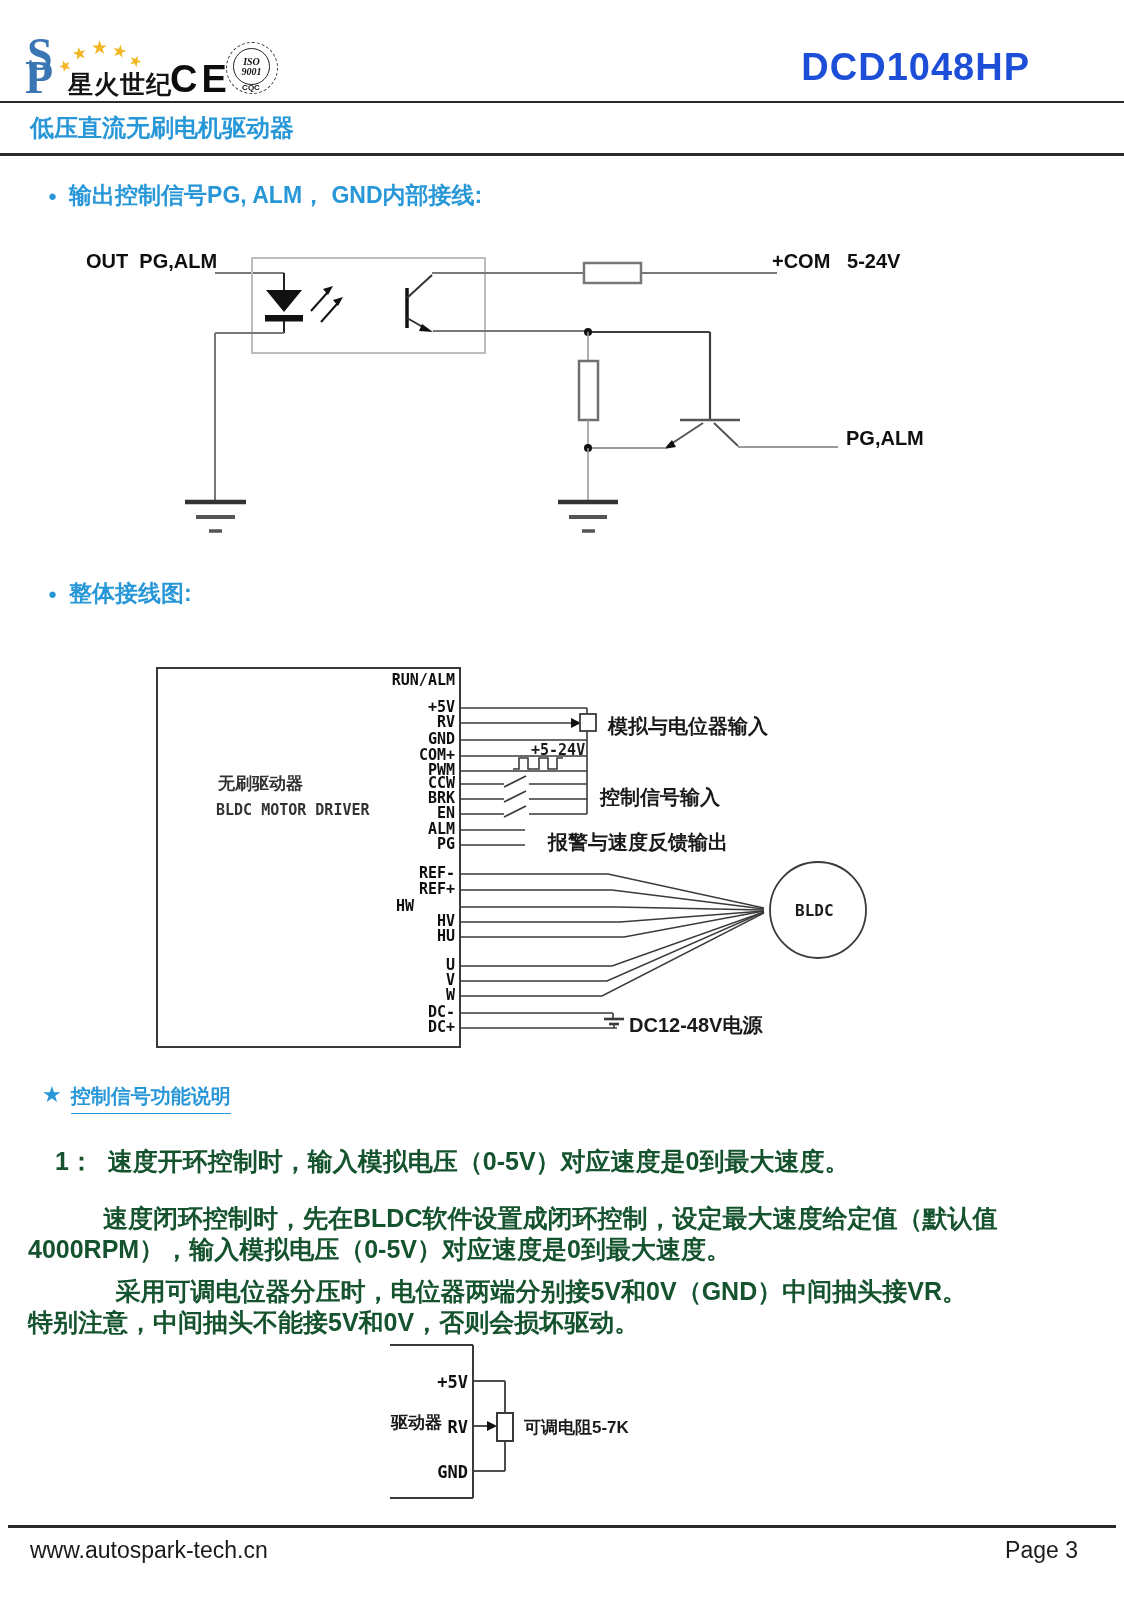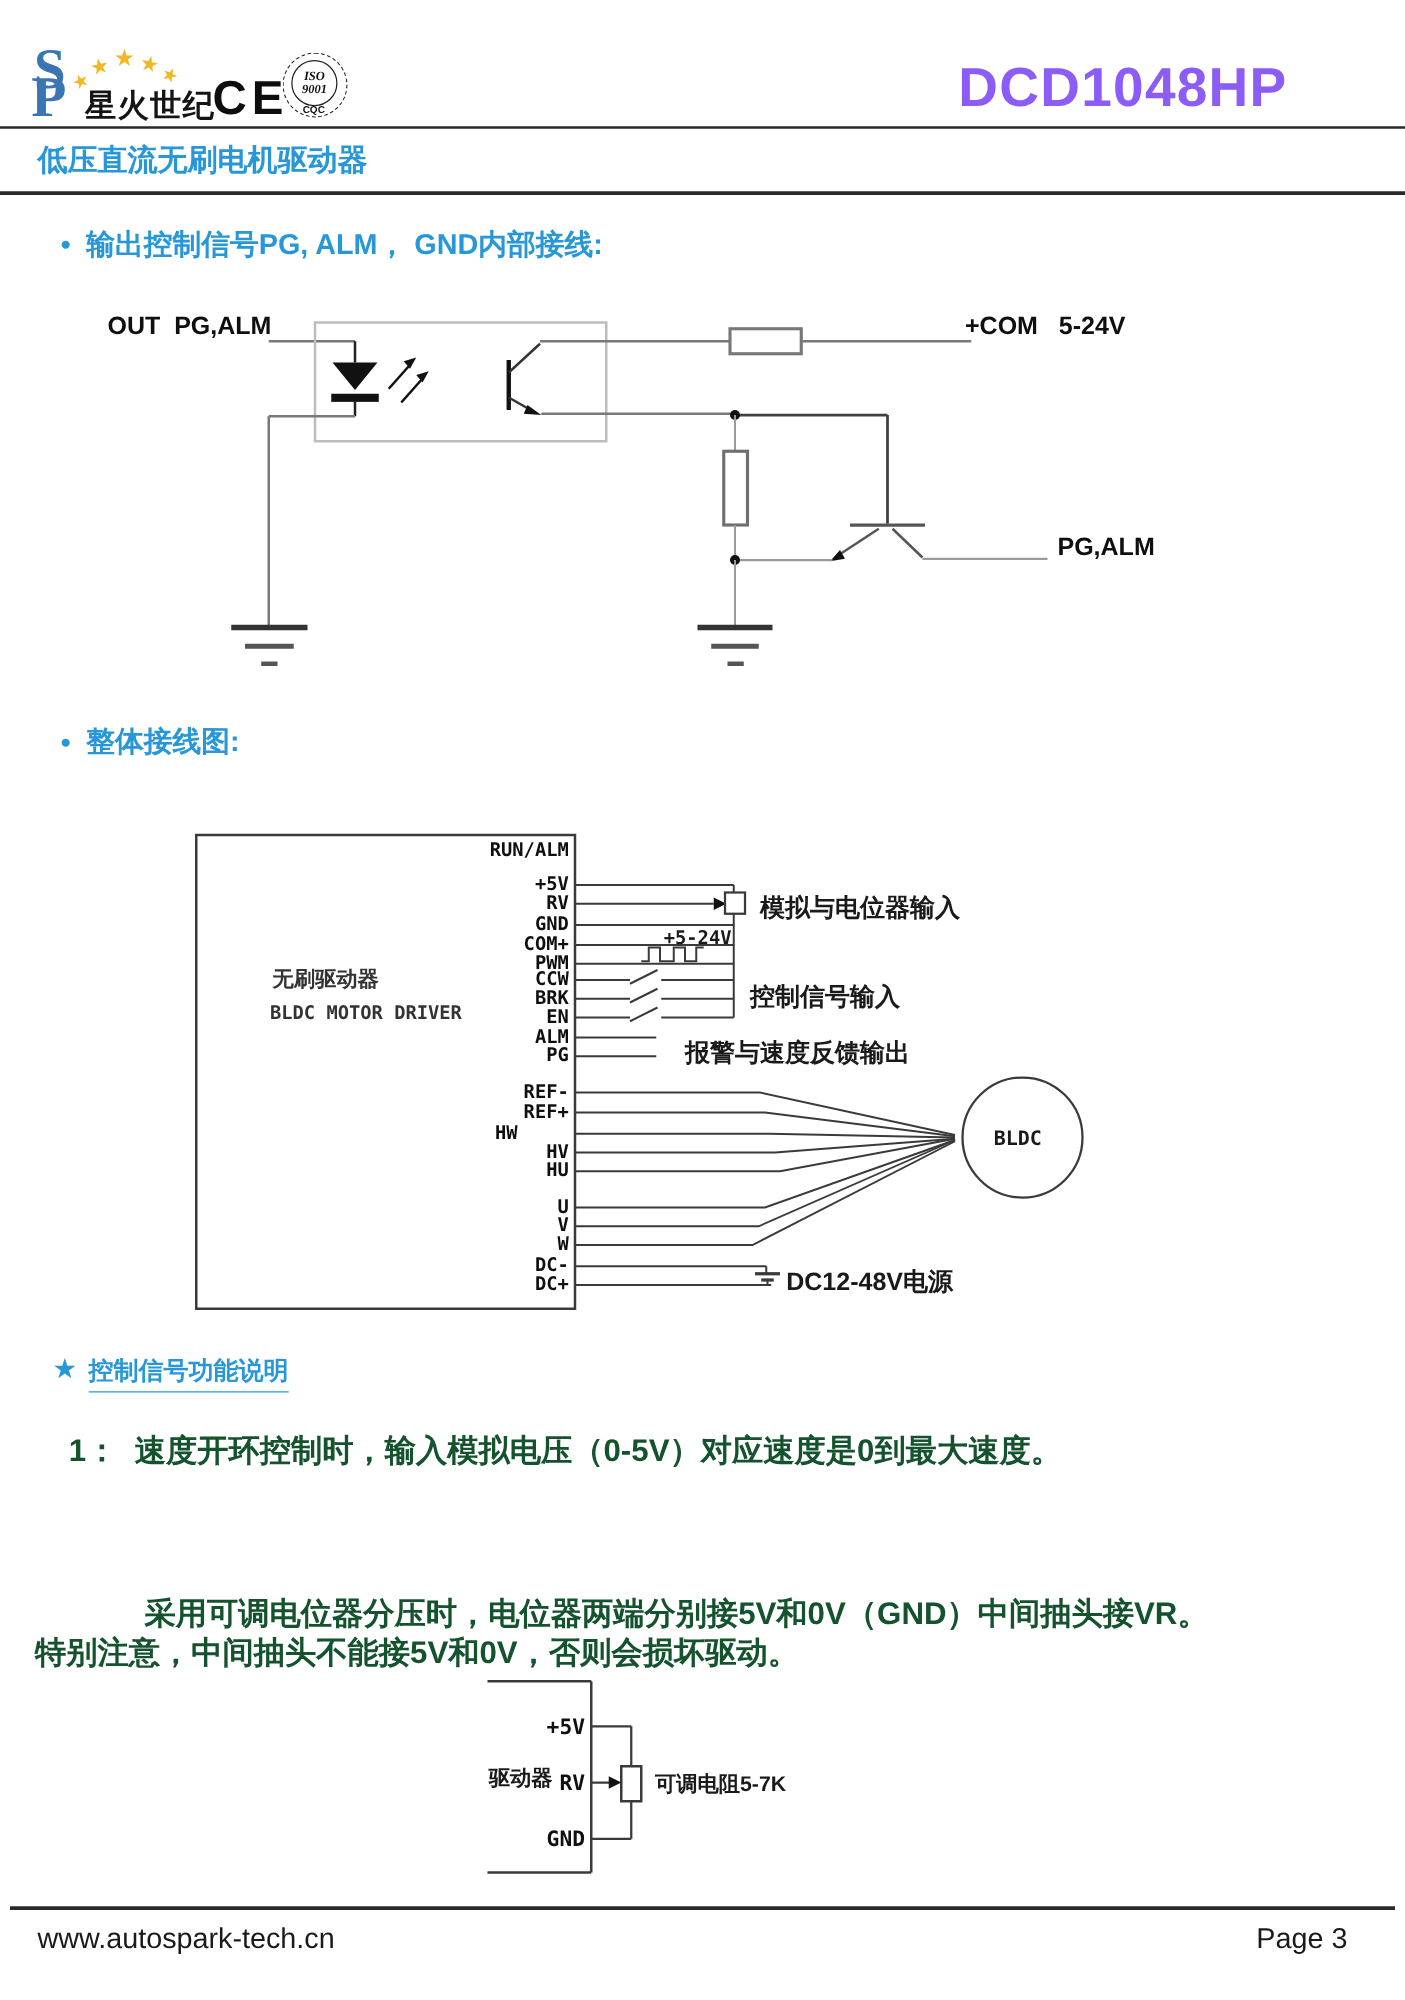--- a/index.html
+++ b/index.html
@@ -11,21 +11,21 @@
             font-weight:700;color:#3b76b4;line-height:1;}
   .star{position:absolute;color:#f2b722;line-height:1;}
   .company{position:absolute;font-weight:800;color:#141414;letter-spacing:1px;font-size:25px;}
   .ce{position:absolute;font-weight:700;font-size:38px;letter-spacing:4px;color:#0d0d0d;line-height:1;}
   .iso-seal{position:absolute;width:54px;height:54px;}
   .iso-outer{position:absolute;left:0;top:0;width:50px;height:50px;border:1.5px dashed #333;border-radius:50%;}
   .iso-inner{position:absolute;left:7px;top:6px;width:35px;height:35px;border:1.6px solid #222;border-radius:50%;
              display:flex;flex-direction:column;align-items:center;justify-content:center;
              font-family:"Liberation Serif","DejaVu Serif",serif;font-weight:700;font-size:10px;line-height:10px;color:#111;font-style:italic;}
   .iso-cqc{position:absolute;left:0;top:42px;width:50px;text-align:center;font-size:8px;font-weight:700;color:#111;line-height:8px;}
-  .model-title{position:absolute;font-size:44px;font-weight:600;color:#8b5cf6;letter-spacing:1px;text-align:right;}
+  .model-title{position:absolute;font-size:38px;font-weight:600;color:#1d4ed8;letter-spacing:1px;text-align:right;}
   .subtitle{position:absolute;font-size:24px;font-weight:700;color:#2897d8;}
   
   .sec-head{position:absolute;display:flex;align-items:center;color:#2897d8;}
   .sec-bullet{font-size:15px;margin-right:12px;}
   .sec-title{font-size:23px;font-weight:700;}
   .star-head{position:absolute;display:flex;align-items:flex-start;color:#2897d8;}
   .star-glyph{font-size:22px;margin-right:9px;line-height:24px;}
   .star-title{font-size:20px;font-weight:700;border-bottom:1.5px solid #2897d8;padding-bottom:3px;}
   
   .dlabel{position:absolute;font-weight:700;color:#0f0f0f;white-space:pre;}
@@ -220,20 +220,21 @@
   <div class="cn-label" style="left:548px;top:829px;">报警与速度反馈输出</div>
   <div class="cn-label mono" style="left:795px;top:901px;font-size:16px;">BLDC</div>
   <div class="cn-label" style="left:629px;top:1012px;">DC12-48V电源</div>
 
   <div class="star-head" style="left:42px;top:1083px;">
     <span class="star-glyph">★</span>
     <span class="star-title">控制信号功能说明</span>
   </div>
 
   <div class="para" style="left:55px;top:1146px;width:1040px;">1：  速度开环控制时，输入模拟电压（0-5V）对应速度是0到最大速度。</div>
+  <div class="para" style="left:28px;top:1203px;width:990px;text-indent:3em;">速度闭环控制时，先在BLDC软件设置成闭环控制，设定最大速度给定值（默认值4000RPM），输入模拟电压（0-5V）对应速度是0到最大速度。</div>
   <div class="para" style="left:28px;top:1276px;width:950px;text-indent:3.5em;">采用可调电位器分压时，电位器两端分别接5V和0V（GND）中间抽头接VR。特别注意，中间抽头不能接5V和0V，否则会损坏驱动。</div>
 
   <svg style="top:1335px;" width="1124" height="180" viewBox="0 1335 1124 180">
     <path d="M390,1345 H473" stroke="#3a3a3a" stroke-width="2" fill="none"></path>
     <path d="M473,1345 V1498" stroke="#3a3a3a" stroke-width="2" fill="none"></path>
     <path d="M390,1498 H473" stroke="#3a3a3a" stroke-width="2" fill="none"></path>
     <path d="M473,1381 H505" stroke="#3a3a3a" stroke-width="1.8" fill="none"></path>
     <path d="M505,1381 V1413" stroke="#3a3a3a" stroke-width="1.8" fill="none"></path>
     <rect x="497" y="1413" width="16" height="28" fill="#ffffff" stroke="#3a3a3a" stroke-width="2"></rect>
     <path d="M505,1441 V1471" stroke="#3a3a3a" stroke-width="1.8" fill="none"></path>

